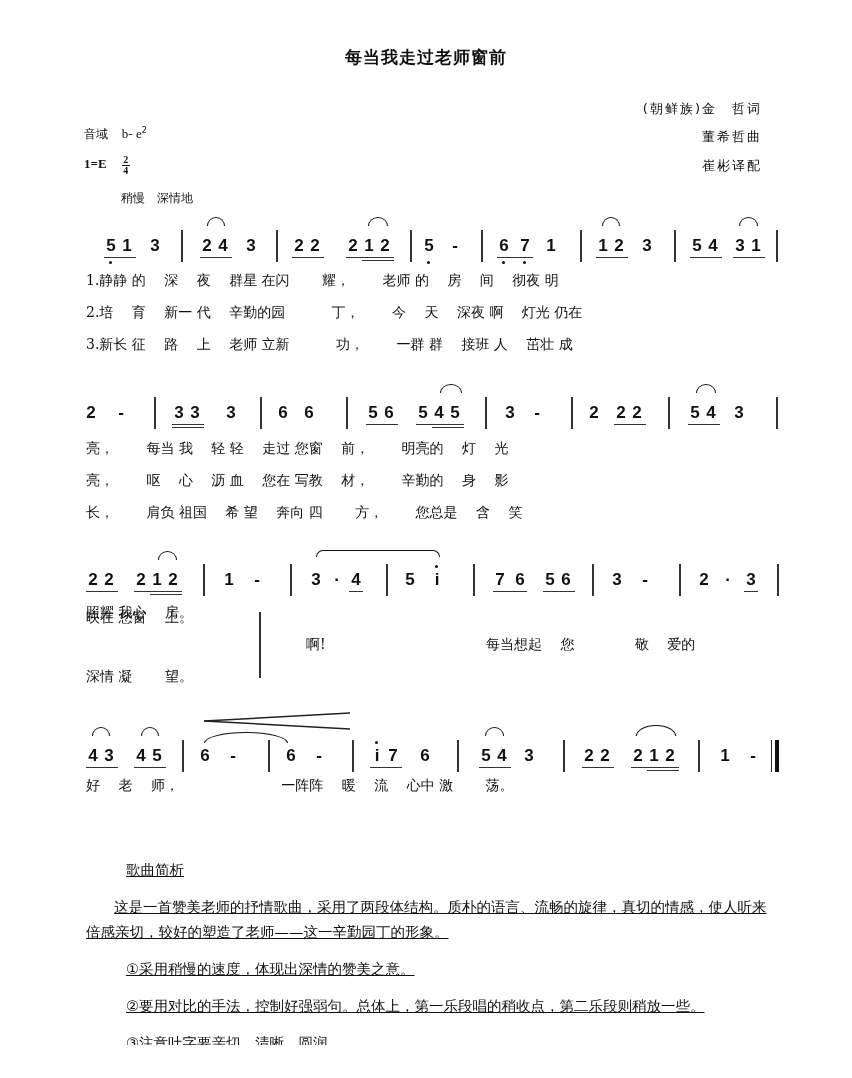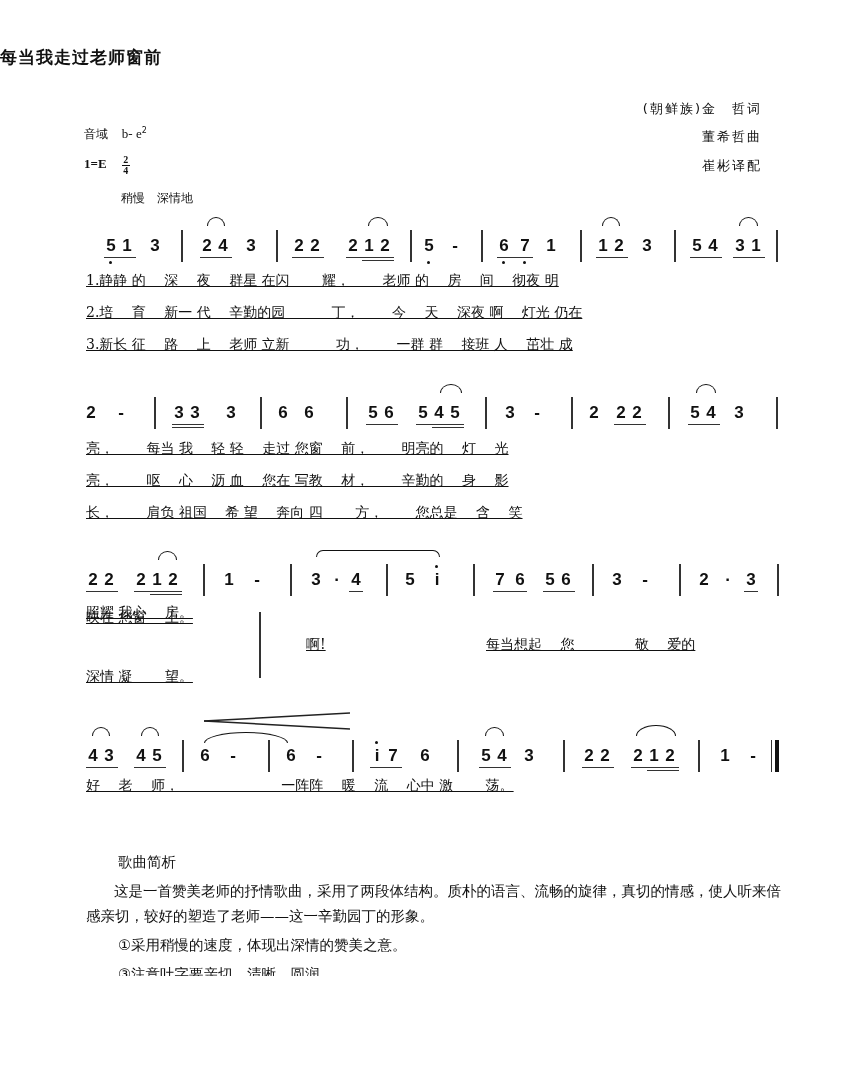--- a/index.html
+++ b/index.html
@@ -1,35 +1,35 @@
 <!DOCTYPE html>
 <html><head>
 <meta charset="utf-8">
 <style>
   html, body { margin: 0; padding: 0; background: #ffffff; }
   body { width: 852px; height: 1078px; position: relative; overflow: hidden; color: #111; font-family: "DejaVu Sans", sans-serif; }
   .abs { position: absolute; }
-  .title { left: 0; width: 852px; top: 46px; text-align: left; font-size: 17px; font-weight: bold; letter-spacing: 1px; }
+  .title { left: 0; width: 852px; top: 46px; text-align: center; font-size: 17px; font-weight: bold; letter-spacing: 1px; }
   .credit { right: 90px; font-size: 13px; text-align: right; letter-spacing: 2px; }
   .meta { left: 84px; font-size: 12px; }
   .frac { display: inline-block; vertical-align: middle; text-align: center; font-weight: bold; font-size: 10px; line-height: 10px; margin-left: 12px; }
   .frac span { display: block; }
   .frac .bar { border-top: 1px solid #111; width: 8px; margin: 0 auto; height: 0; }
   sup { font-size: 8px; }
 
   .staff { left: 0; width: 852px; height: 40px; }
   .note { position: absolute; font-family: "Liberation Sans", sans-serif; font-weight: bold; font-size: 17px; top: 0; width: 14px; text-align: center; }
   .bl { position: absolute; width: 1.5px; background: #333; top: -6px; height: 32px; }
   .bl.final { width: 4px; background: #111; }
   .ul { position: absolute; height: 1.2px; background: #333; }
   .dot { position: absolute; width: 3px; height: 3px; border-radius: 50%; background: #111; }
   .slur { position: absolute; border: 1.6px solid #111; border-bottom: none; border-radius: 50% 50% 0 0 / 100% 100% 0 0; height: 8px; }
-  .lyr { position: absolute; font-size: 14px; letter-spacing: 0; white-space: pre; font-family: "DejaVu Serif", serif; text-decoration: underline; }
+  .lyr { position: absolute; font-size: 14px; letter-spacing: 0; white-space: pre; font-family: "DejaVu Serif", serif; }
   .para { left: 86px; width: 700px; font-size: 14.5px; line-height: 25px; font-family: "DejaVu Sans", sans-serif; }
-  .para p { margin: 4px; }
+  .para p { margin: 12px; text-decoration: underline; }
   .indent { text-indent: 28px; }
 </style>
 </head>
 <body>
 
 <div class="abs title">每当我走过老师窗前</div>
 <div class="abs credit" style="top:100px;">(朝鲜族)金　哲词</div>
 <div class="abs credit" style="top:128px;">董希哲曲</div>
 <div class="abs credit" style="top:157px;">崔彬译配</div>
 
@@ -232,14 +232,15 @@
   <span class="note" style="left:746px">-</span>
   <span class="bl" style="left:771px;width:1.2px"></span>
   <span class="bl final" style="left:775px"></span>
 </div>
 <div class="lyr" style="left:86px;top:777px">好　 老　 师，　　　　　　　 一阵阵　 暖　 流　 心中 激　　 荡。</div>
 
 <div class="abs para" style="top:846px;">
   <p class="indent">歌曲简析</p>
   <p class="indent" style="margin-left:-28px;padding-left:28px;">这是一首赞美老师的抒情歌曲，采用了两段体结构。质朴的语言、流畅的旋律，真切的情感，使人听来倍感亲切，较好的塑造了老师——这一辛勤园丁的形象。</p>
   <p class="indent">①采用稍慢的速度，体现出深情的赞美之意。</p>
+  <p class="indent">②要用对比的手法，控制好强弱句。总体上，第一乐段唱的稍收点，第二乐段则稍放一些。</p>
   <p class="indent" style="height:14px;overflow:hidden;">③注意吐字要亲切、清晰、圆润</p>
 </div>
 
 </body></html>

